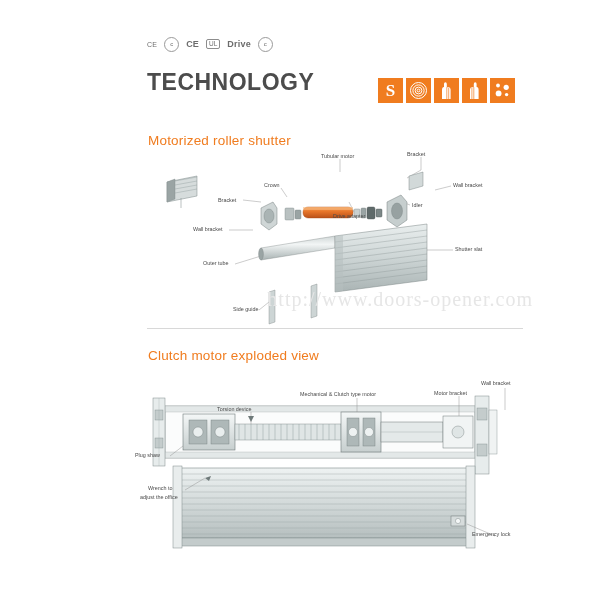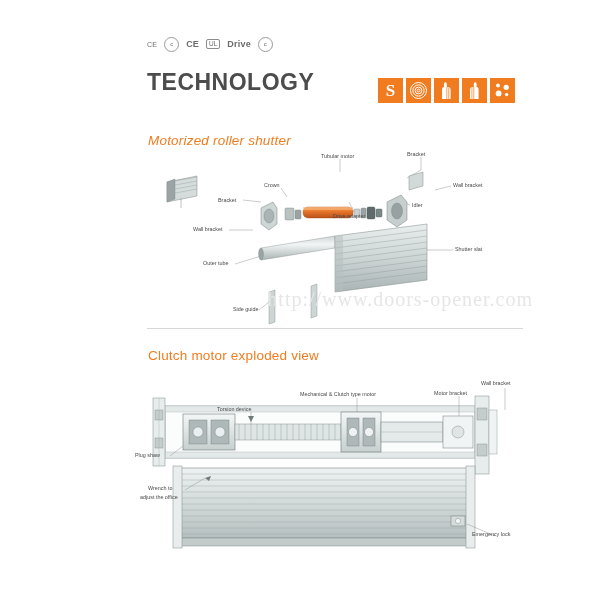--- a/index.html
+++ b/index.html
@@ -93,21 +93,21 @@
   }
 
   
   .section-head {
     position: absolute;
     font-size: 13.5px;
     color: #f07c1f;
     font-weight: normal;
     letter-spacing: .2px;
   }
-  #sec1 { left: 113px; top: 133px; font-style: italic; }
+  #sec1 { left: 113px; top: 133px; }
   #sec2 { left: 113px; top: 348px; }
 
   .rule {
     position: absolute;
     height: 1px;
     background: #d8d8d8;
   }
   #rule1 { left: 112px; top: 328px; width: 376px; }
 
   

